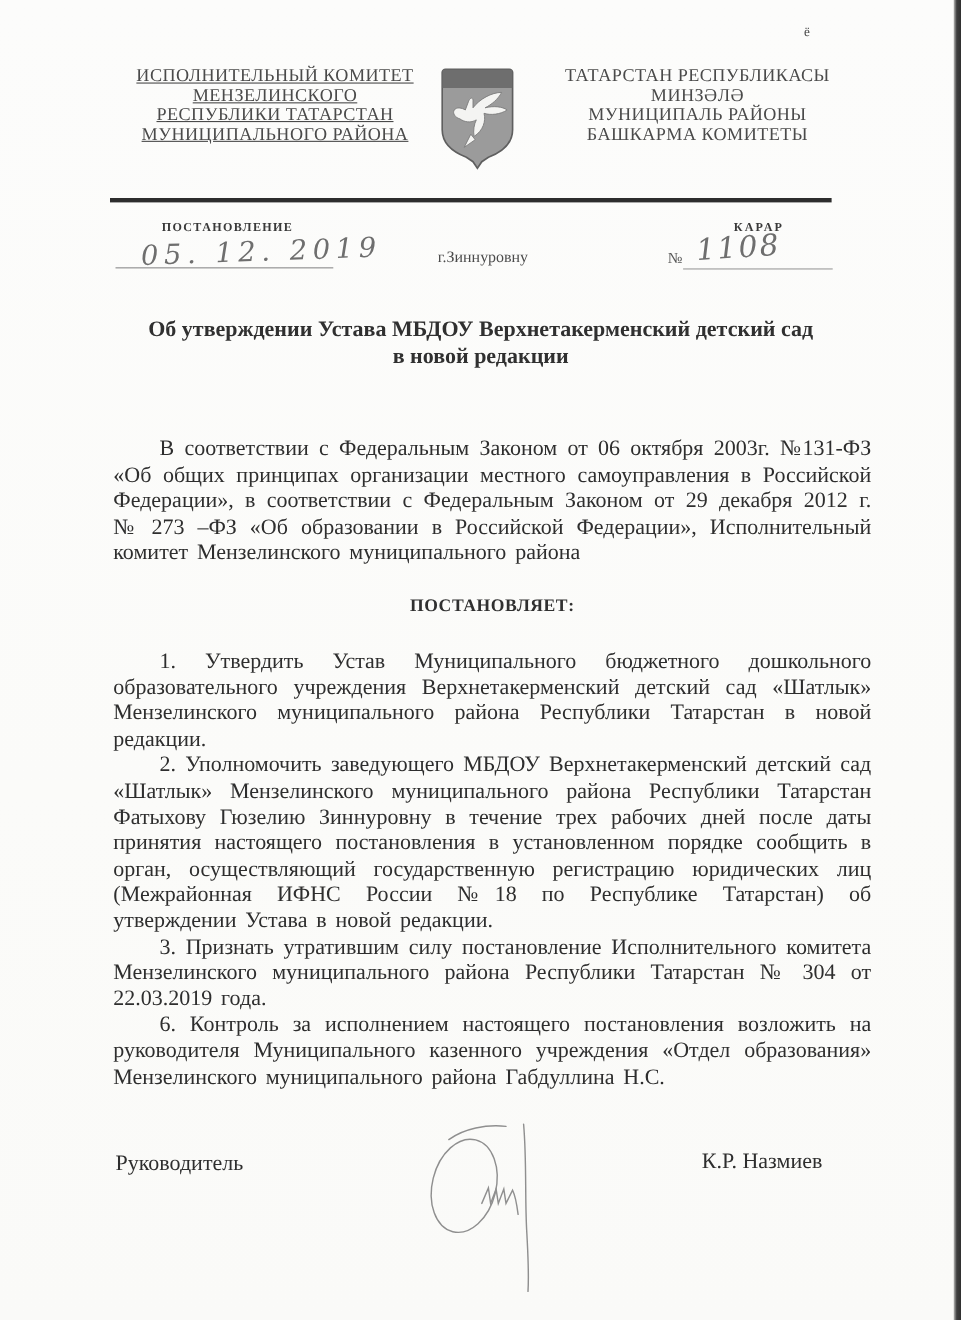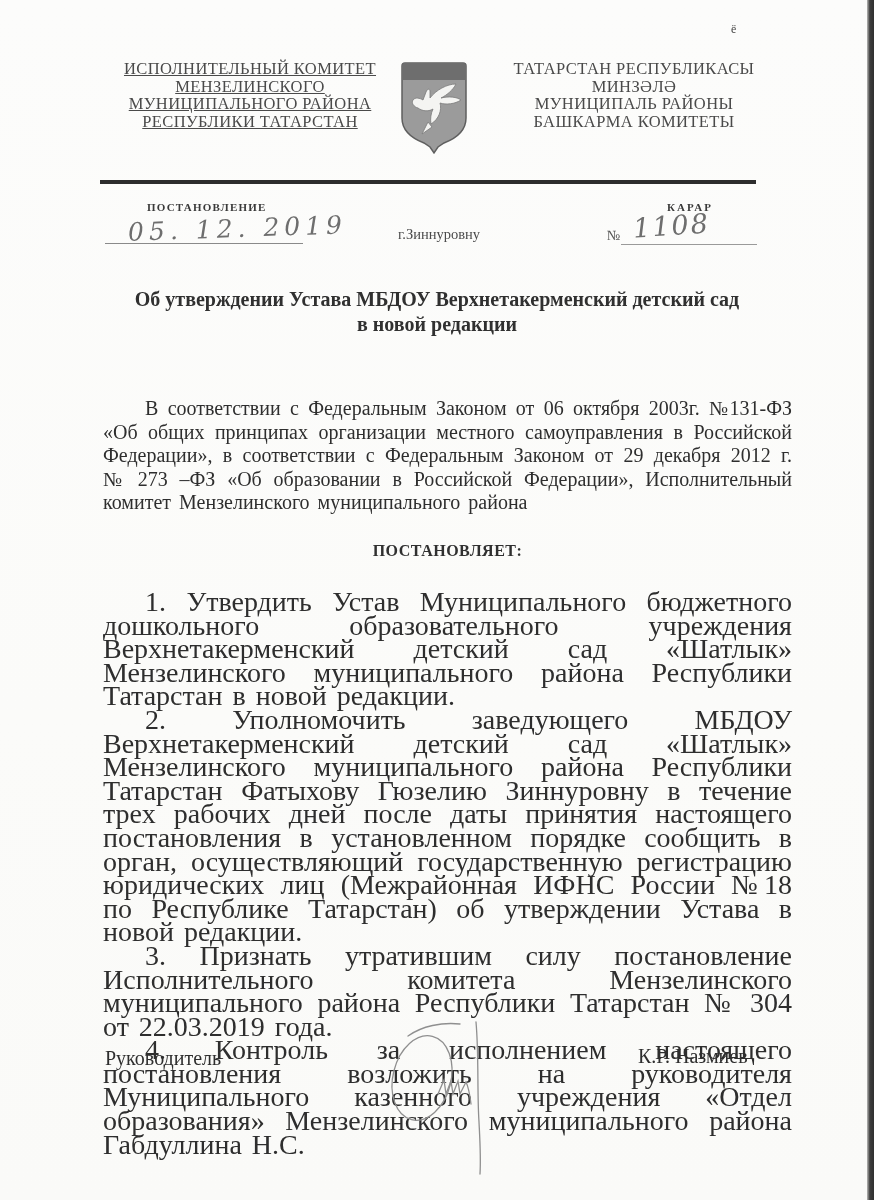--- a/index.html
+++ b/index.html
@@ -38,40 +38,40 @@
   .num-line{position:absolute;left:621px;top:244px;width:136px;height:1px;background:#9a9a9a;}
   
   .title{position:absolute;left:93px;top:287px;width:688px;text-align:center;
     font-weight:bold;font-size:20px;line-height:24.5px;color:#303030;}
   
   .intro{position:absolute;left:103px;top:397px;width:689px;margin:0;
     font-size:20px;line-height:23.6px;text-align:justify;text-indent:42px;word-spacing:3px;}
   .resolves{position:absolute;left:103px;top:542px;width:689px;text-align:center;
     font-weight:bold;font-size:16px;letter-spacing:.5px;color:#303030;}
   .items{position:absolute;left:103px;top:590px;width:689px;}
-  .items p{margin:0;font-size:28px;line-height:23.6px;text-align:justify;
+  .items p{margin:0;font-size:20px;line-height:23.6px;text-align:justify;
     text-indent:42px;word-spacing:3px;}
   
   .sig-label{position:absolute;left:105px;top:1047px;font-size:20px;}
   .sig-name{position:absolute;left:638px;top:1045px;font-size:20px;}
   .sig-graphic{position:absolute;left:378px;top:1012px;width:132px;height:168px;}
 </style>
 </head>
 <body>
 
 <div class="page">
 
   <div class="scan-edge"></div>
   <div class="scan-speck">ё</div>
 
   <div class="org org-left">
     <div>ИСПОЛНИТЕЛЬНЫЙ КОМИТЕТ</div>
     <div>МЕНЗЕЛИНСКОГО</div>
+    <div>РЕСПУБЛИКИ ТАТАРСТАН</div>
     <div>МУНИЦИПАЛЬНОГО РАЙОНА</div>
-    <div>РЕСПУБЛИКИ ТАТАРСТАН</div>
   </div>
 
   <div class="emblem">
     <svg width="72" height="95" viewBox="0 0 72 95" xmlns="http://www.w3.org/2000/svg">
       <defs>
         <clipPath id="shieldClip">
           <path d="M7,3 h58 a3,3 0 0 1 3,3 v52 c0,13 -9,20 -22,25 l-6,4 -4,6 -4,-6 -6,-4 c-13,-5 -22,-12 -22,-25 v-52 a3,3 0 0 1 3,-3 z"></path>
         </clipPath>
       </defs>
       <path d="M7,3 h58 a3,3 0 0 1 3,3 v52 c0,13 -9,20 -22,25 l-6,4 -4,6 -4,-6 -6,-4 c-13,-5 -22,-12 -22,-25 v-52 a3,3 0 0 1 3,-3 z" fill="#9b9b9b" stroke="#5f5f5f" stroke-width="1.5"></path>
@@ -105,21 +105,21 @@
   </div>
 
   <p class="intro">В соответствии с Федеральным Законом от 06 октября 2003г. №131-ФЗ «Об общих принципах организации местного самоуправления в Российской Федерации»,  в соответствии с Федеральным Законом от 29 декабря 2012 г. № 273 –ФЗ «Об образовании в Российской Федерации», Исполнительный комитет Мензелинского муниципального района</p>
 
   <div class="resolves">ПОСТАНОВЛЯЕТ:</div>
 
   <div class="items">
     <p>1. Утвердить Устав Муниципального бюджетного дошкольного образовательного учреждения Верхнетакерменский детский сад «Шатлык» Мензелинского муниципального района Республики Татарстан в новой редакции.</p>
     <p>2. Уполномочить заведующего  МБДОУ Верхнетакерменский детский сад «Шатлык»  Мензелинского муниципального района Республики Татарстан Фатыхову Гюзелию Зиннуровну в течение трех рабочих дней после даты принятия настоящего постановления в установленном порядке сообщить в орган, осуществляющий государственную регистрацию юридических лиц (Межрайонная  ИФНС России №18 по Республике Татарстан) об утверждении Устава в новой редакции.</p>
     <p>3. Признать утратившим силу постановление Исполнительного комитета Мензелинского муниципального района Республики Татарстан № 304 от 22.03.2019 года.</p>
-    <p>4. Контроль за исполнением настоящего постановления возложить на руководителя Муниципального казенного учреждения «Отдел образования» Мензелинского муниципального района  Габдуллина Н.С.</p>
+    <p>6. Контроль за исполнением настоящего постановления возложить на руководителя Муниципального казенного учреждения «Отдел образования» Мензелинского муниципального района  Габдуллина Н.С.</p>
   </div>
 
   <div class="sig-label">Руководитель</div>
   <div class="sig-graphic">
     <svg width="132" height="168" viewBox="0 0 132 168" xmlns="http://www.w3.org/2000/svg">
       <g fill="none" stroke="#8f8f8f" stroke-width="1.3" stroke-linecap="round">
         <ellipse cx="44" cy="66" rx="29" ry="43" transform="rotate(14 44 66)"></ellipse>
         <path d="M60,82 l6,-14 l2,14 l5,-13 l2,13 l5,-13 l2,13 l6,-12 c3,6 4,14 5,22"></path>
         <path d="M98,10 c3,34 1,70 3,100 c1,20 2,35 1,52"></path>
         <path d="M30,24 c14,-10 34,-14 52,-12"></path>

